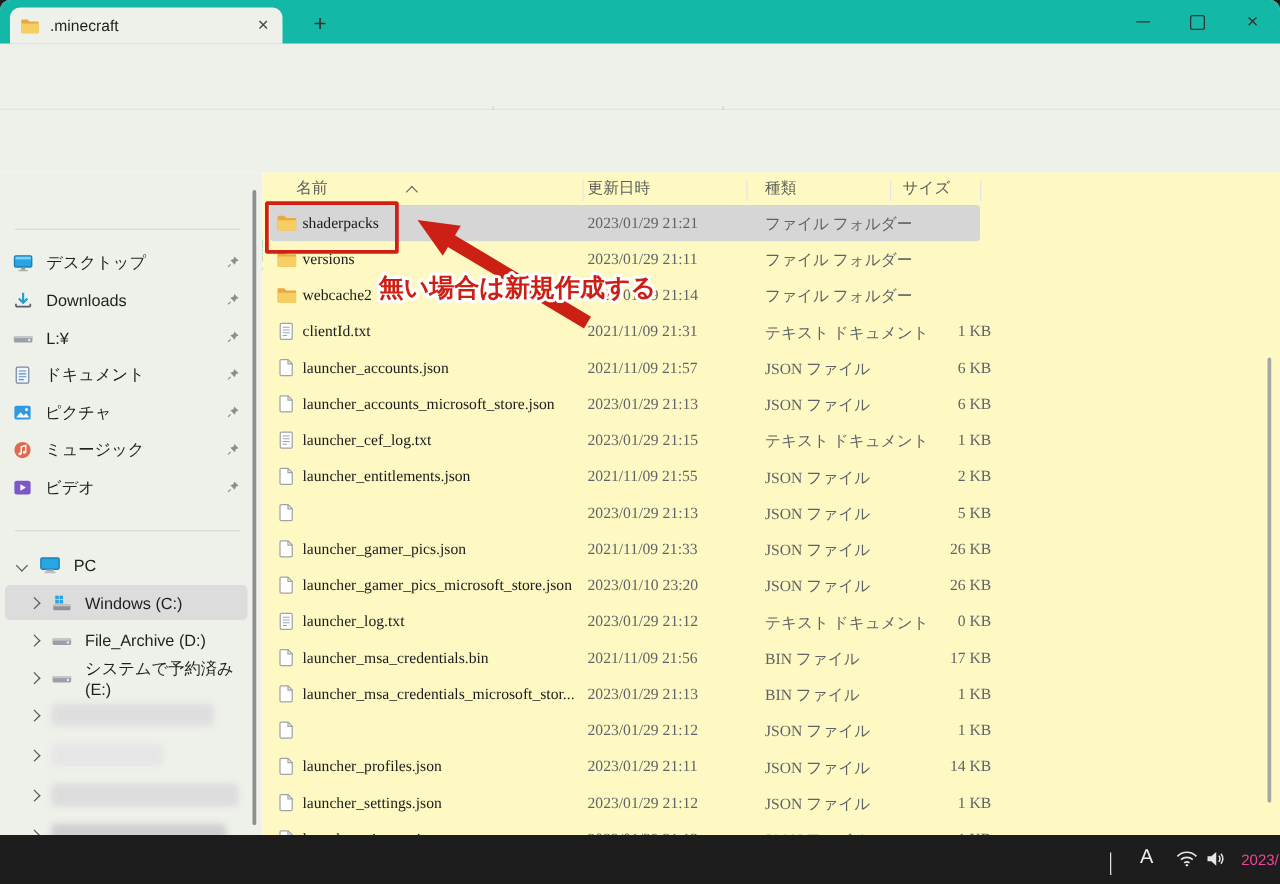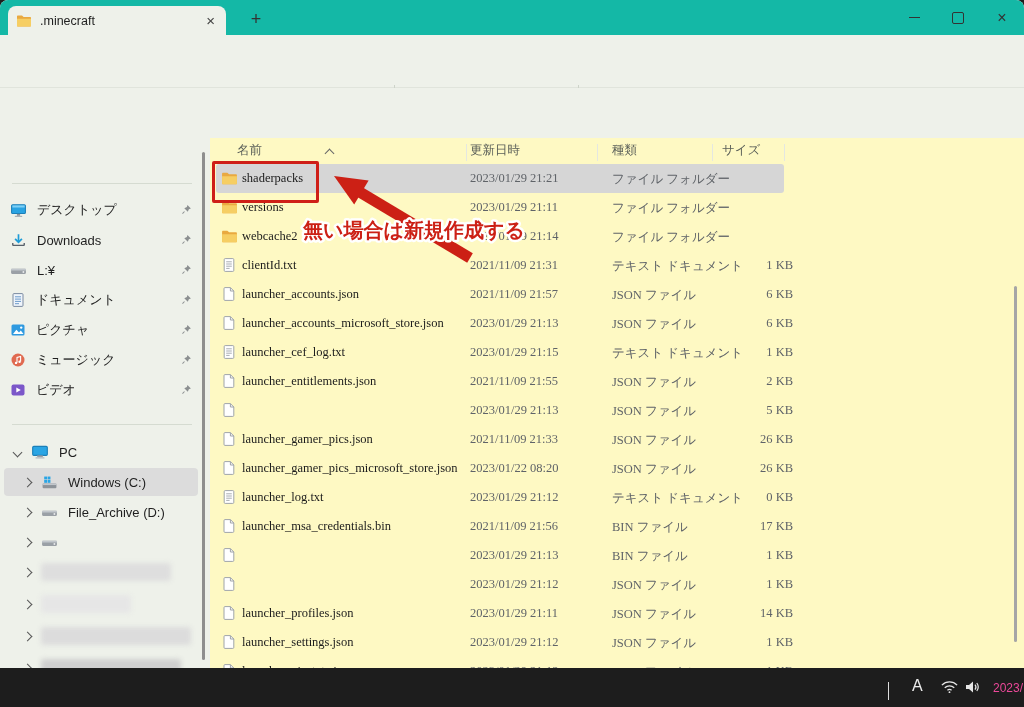--- a/index.html
+++ b/index.html
@@ -389,20 +389,21 @@
           </div>
           <div class="side-row" style="top: 390px;">
             <span class="tree-chev" style="transform:rotate(-45deg);margin-left:14px;"></span>
             <span style="display:flex;">
               <svg viewBox="0 0 16 16" width="17" height="17">
                 <rect x="1" y="6.4" width="14" height="4.8" rx="1" fill="#9aa0a6"></rect>
                 <rect x="1" y="6.4" width="14" height="1.6" fill="#c2c7cc"></rect>
                 <circle cx="12.6" cy="9.4" r=".9" fill="#e8eaec"></circle>
               </svg>
             </span>
+            <span>システムで予約済み (E:)</span>
           </div>
         </div>
 
       <div class="side-row" style="top:420px;">
         <span class="tree-chev" style="transform:rotate(-45deg);margin-left:14px;"></span>
         <span class="blurblob" style="width:130px;background:#dedede;"></span>
       </div>
       <div class="side-row" style="top:452px;">
         <span class="tree-chev" style="transform:rotate(-45deg);margin-left:14px;"></span>
         <span class="blurblob" style="width:90px;background:#e6e6e6;"></span>
@@ -537,21 +538,21 @@
             <span class="fdate">2021/11/09 21:33</span>
             <span class="ftype">JSON ファイル</span>
             <span class="fsize">26 KB</span>
           </div>
           <div class="frow" style="top: 290px;">
             <span class="ficon"><svg viewBox="0 0 16 16" width="16" height="16">
                 <path d="M4 1.6h5.4L12.8 5v8.4a1 1 0 0 1-1 1H4a1 1 0 0 1-1-1V2.6a1 1 0 0 1 1-1z" fill="#fff" stroke="#9fa4a9"></path>
                 <path d="M9.4 1.6V5h3.4" fill="none" stroke="#9fa4a9"></path>
               </svg></span>
             <span class="fname">launcher_gamer_pics_microsoft_store.json</span>
-            <span class="fdate">2023/01/22 08:20</span>
+            <span class="fdate">2023/01/10 23:20</span>
             <span class="ftype">JSON ファイル</span>
             <span class="fsize">26 KB</span>
           </div>
           <div class="frow" style="top: 319px;">
             <span class="ficon"><svg viewBox="0 0 16 16" width="16" height="16">
                 <rect x="3.2" y="1.6" width="9.6" height="12.8" rx="1" fill="#fff" stroke="#9fa4a9"></rect>
                 <g stroke="#9fa4a9" stroke-width="0.9">
                   <line x1="5.2" y1="4.8" x2="10.8" y2="4.8"></line>
                   <line x1="5.2" y1="7" x2="10.8" y2="7"></line>
                   <line x1="5.2" y1="9.2" x2="10.8" y2="9.2"></line>
@@ -571,20 +572,21 @@
             <span class="fname">launcher_msa_credentials.bin</span>
             <span class="fdate">2021/11/09 21:56</span>
             <span class="ftype">BIN ファイル</span>
             <span class="fsize">17 KB</span>
           </div>
           <div class="frow" style="top: 377px;">
             <span class="ficon"><svg viewBox="0 0 16 16" width="16" height="16">
                 <path d="M4 1.6h5.4L12.8 5v8.4a1 1 0 0 1-1 1H4a1 1 0 0 1-1-1V2.6a1 1 0 0 1 1-1z" fill="#fff" stroke="#9fa4a9"></path>
                 <path d="M9.4 1.6V5h3.4" fill="none" stroke="#9fa4a9"></path>
               </svg></span>
+            <span class="fname">launcher_msa_credentials_microsoft_stor...</span>
             <span class="fdate">2023/01/29 21:13</span>
             <span class="ftype">BIN ファイル</span>
             <span class="fsize">1 KB</span>
           </div>
           <div class="frow" style="top: 406px;">
             <span class="ficon"><svg viewBox="0 0 16 16" width="16" height="16">
                 <path d="M4 1.6h5.4L12.8 5v8.4a1 1 0 0 1-1 1H4a1 1 0 0 1-1-1V2.6a1 1 0 0 1 1-1z" fill="#fff" stroke="#9fa4a9"></path>
                 <path d="M9.4 1.6V5h3.4" fill="none" stroke="#9fa4a9"></path>
               </svg></span>
             <span class="fdate">2023/01/29 21:12</span>

